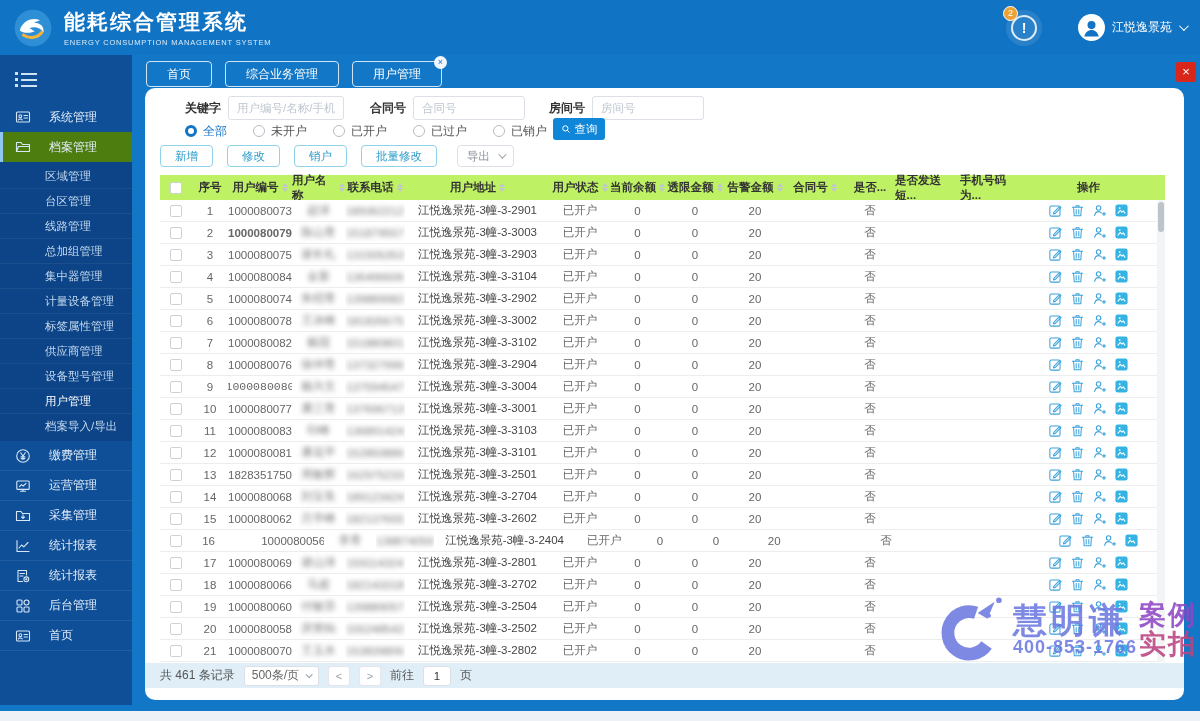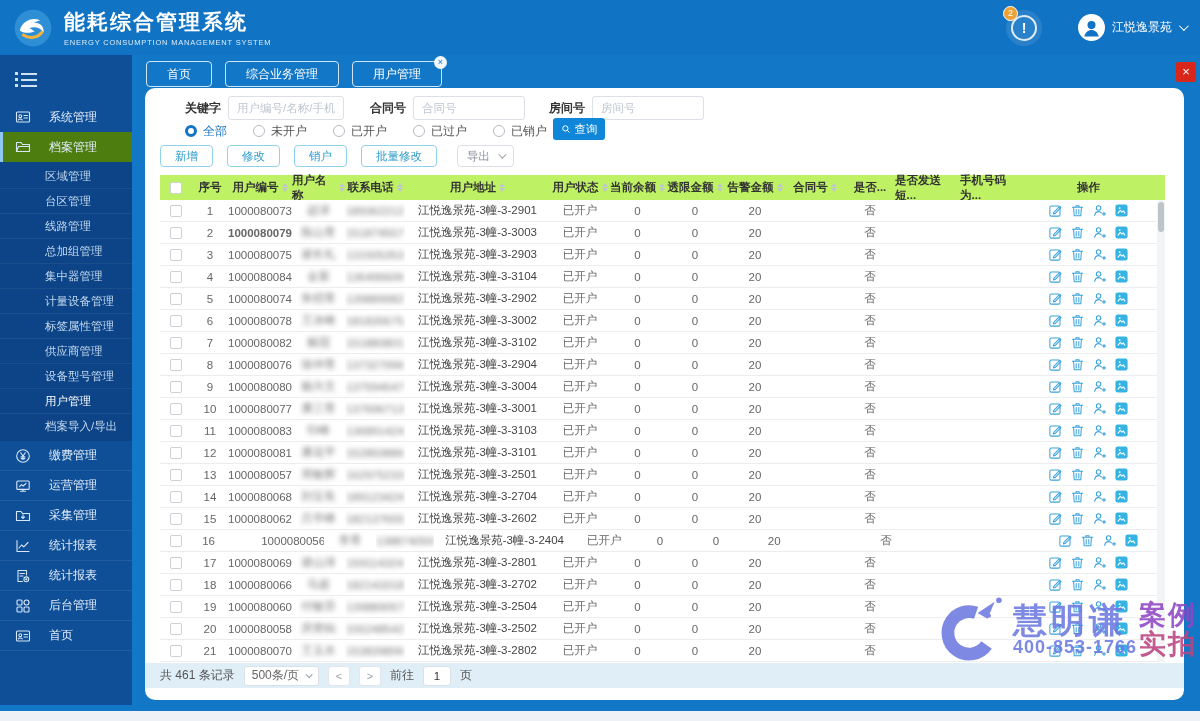--- a/index.html
+++ b/index.html
@@ -992,21 +992,21 @@
               </span>
             </div>
           </div>
           <div class="tr">
             <div class="td" style="width: 32px;">
               <span class="cbx"></span>
             </div>
             <div class="td" style="width: 36px;">
               <span>9</span>
             </div>
-            <div class="td" style="width: 64px;">
+            <div class="td" style="width: 64px; font-family: Liberation Mono, monospace;">
               <span>1000080080</span>
             </div>
             <div class="td masked" style="width: 53px;">
               <span>杨兴文</span>
             </div>
             <div class="td masked" style="width: 60px;">
               <span>137594547</span>
             </div>
             <div class="td addr" style="width: 145px;">
               <span>江悦逸景苑-3幢-3-3004</span>
@@ -1285,21 +1285,21 @@
             </div>
           </div>
           <div class="tr">
             <div class="td" style="width: 32px;">
               <span class="cbx"></span>
             </div>
             <div class="td" style="width: 36px;">
               <span>13</span>
             </div>
             <div class="td" style="width: 64px;">
-              <span>1000080057</span>
+              <span>1828351750</span>
             </div>
             <div class="td masked" style="width: 53px;">
               <span>周敏辉</span>
             </div>
             <div class="td masked" style="width: 60px;">
               <span>162975233</span>
             </div>
             <div class="td addr" style="width: 145px;">
               <span>江悦逸景苑-3幢-3-2501</span>
             </div>

